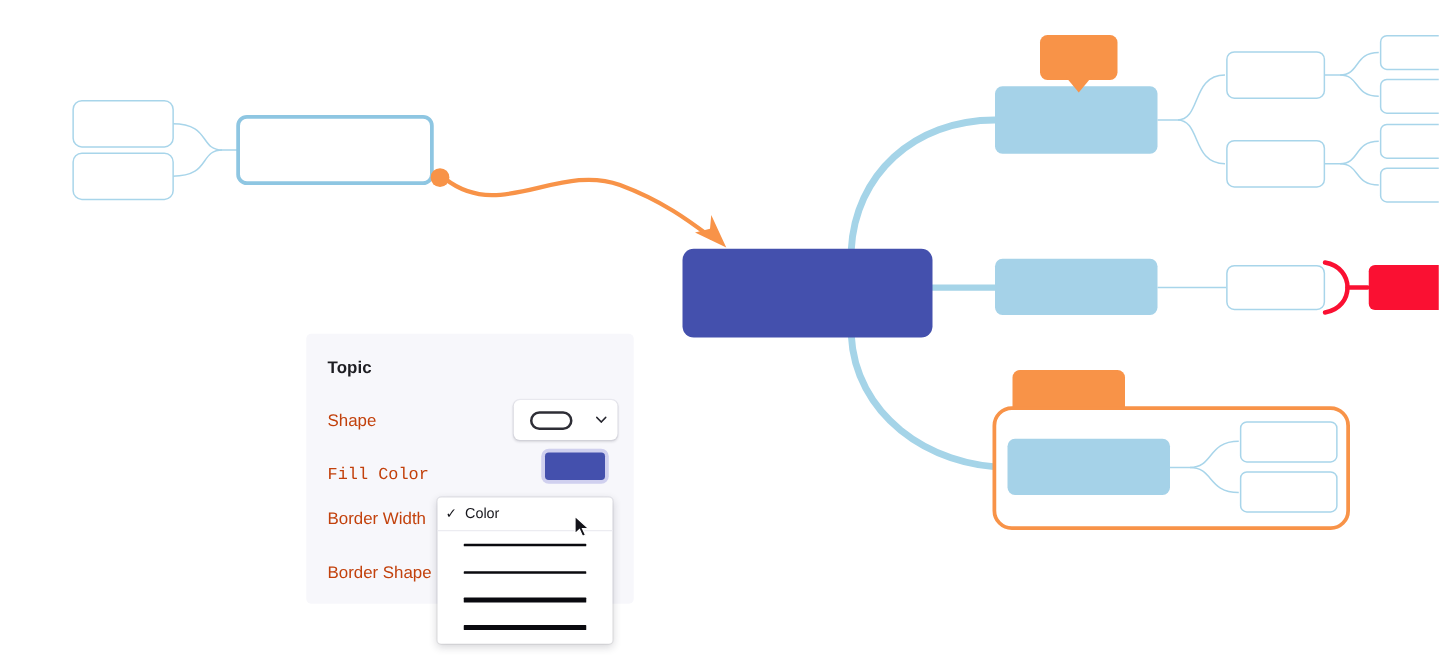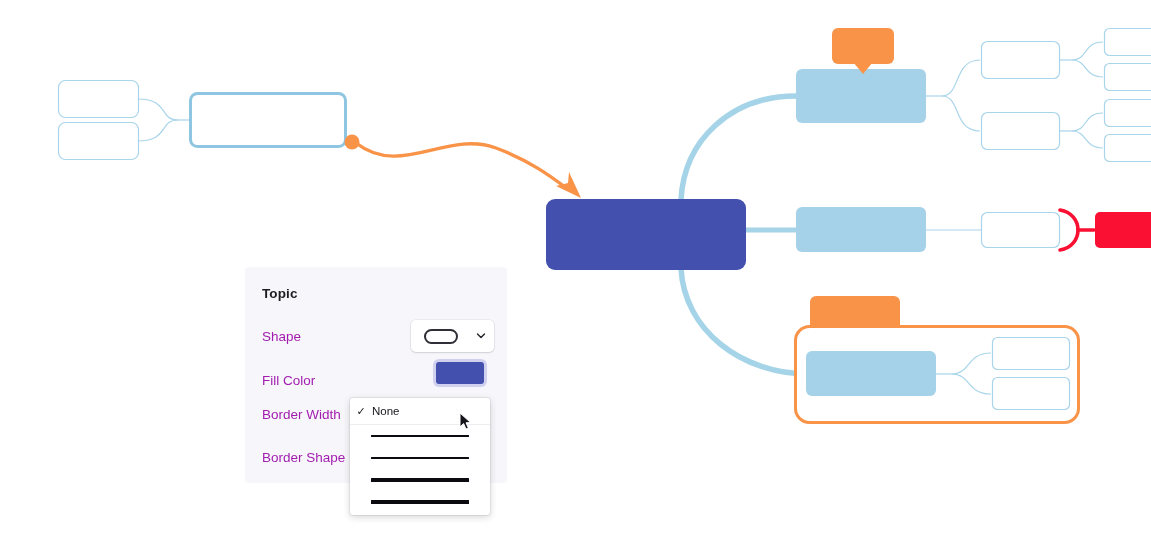--- a/index.html
+++ b/index.html
@@ -52,25 +52,25 @@
     top: 19px;
     font-size: 13.5px;
     font-weight: bold;
     color: #1d1d22;
     letter-spacing: .1px;
   }
   .panel-row-label {
     position: absolute;
     left: 17px;
     font-size: 13.5px;
-    color: #a21caf;
+    color: #c2410c;
     white-space: nowrap;
   }
   .row-shape  { top: 62px; }
-  .row-fill   { top: 106px; }
+  .row-fill   { top: 106px; font-family: Liberation Mono, monospace; }
   .row-bwidth { top: 140px; }
   .row-bcolor { top: 183px; }
 
   
   .shape-select {
     position: absolute;
     left: 166px;
     top: 53px;
     width: 83px;
     height: 32px;
@@ -284,21 +284,21 @@
       </div>
     </div>
 
     <div class="fill-swatch" style="background:#4450ad"></div>
   </div>
 
   <div class="bw-dropdown">
 
     <div class="bw-none">
       <span class="bw-check">✓</span>
-      <span class="bw-none-label">None</span>
+      <span class="bw-none-label">Color</span>
     </div>
 
     <div class="bw-option">
       <div class="bw-line-wrap">
           <div class="bw-line bw-l1"></div>
         </div>
     </div>
 
     <div class="bw-option">
       <div class="bw-line-wrap">

